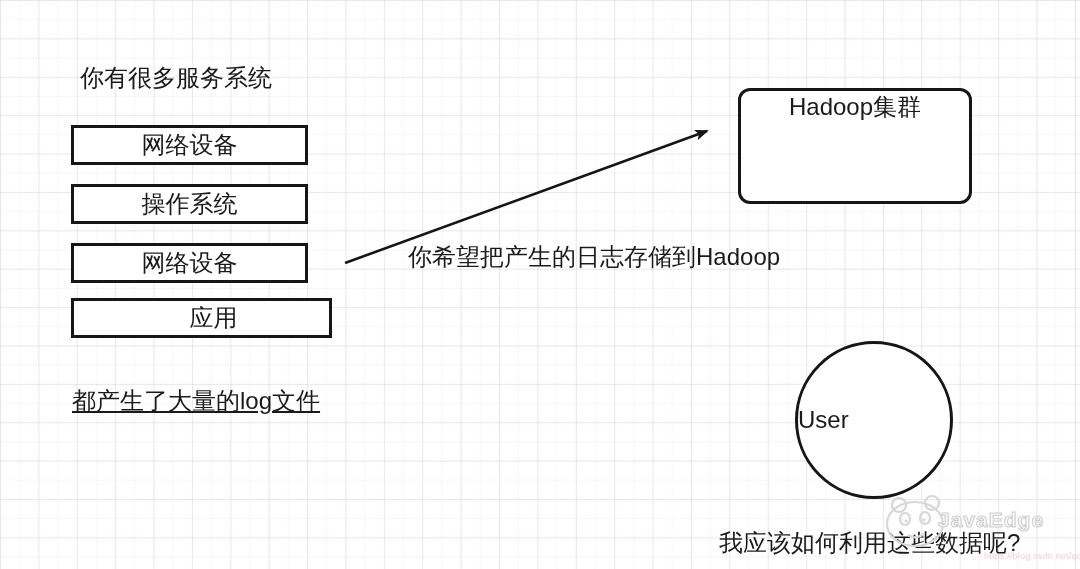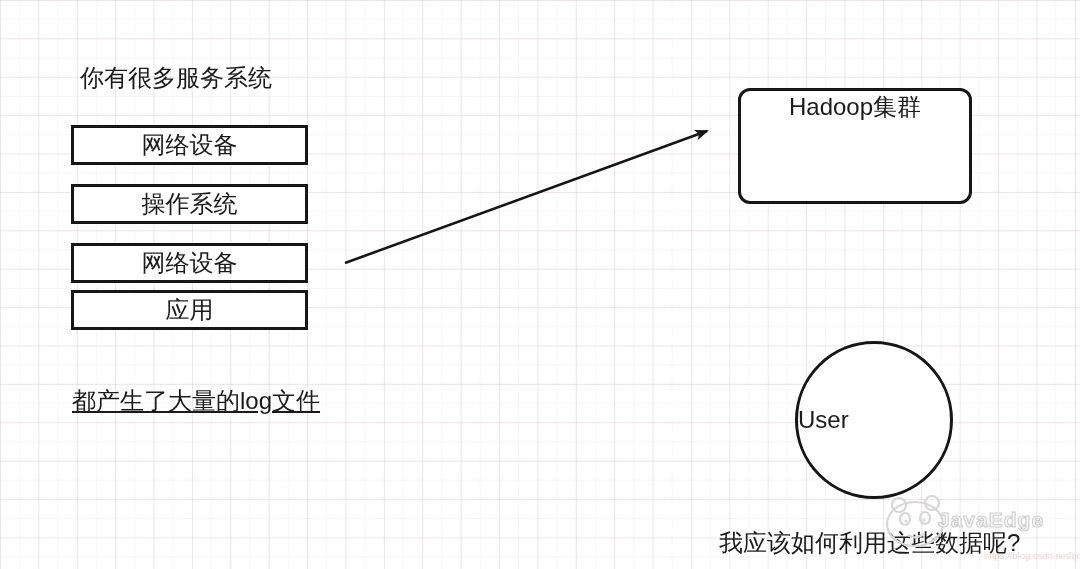--- a/index.html
+++ b/index.html
@@ -39,21 +39,21 @@
     background: #ffffff;
     display: flex;
     align-items: center;
     justify-content: center;
     font-size: 24px;
     font-weight: 500;
   }
   .box-net { top: 125px; }
   .box-os  { top: 184px; }
   .box-web { top: 243px; }
-  .box-app { top: 290px; }
+  .box-app { top: 298px; padding-left: 24px; }
 
   .rounded-node {
     position: absolute;
     left: 738px;
     top: 88px;
     width: 228px;
     height: 110px;
     border: 3px solid #161616;
     border-radius: 12px;
     background: #ffffff;
@@ -129,20 +129,21 @@
     <defs>
       <marker id="arrowhead" markerWidth="14" markerHeight="11" refX="12" refY="5.5" orient="auto" markerUnits="userSpaceOnUse">
         <path d="M0,0 L14,5.5 L0,11 L3.5,5.5 Z" fill="#161616"></path>
       </marker>
     </defs>
     <line x1="345" y1="263" x2="707" y2="131" stroke="#161616" stroke-width="2.6" marker-end="url(#arrowhead)"></line>
   </svg>
 
   <div class="note note-intro">你有很多服务系统</div>
   <div class="note note-outro">都产生了大量的log文件</div>
+  <div class="note note-arrow">你希望把产生的日志存储到Hadoop</div>
   <div class="note note-question">我应该如何利用这些数据呢?</div>
 
   <div class="src-box box-net">
     <span>网络设备</span>
   </div>
   <div class="src-box box-os">
     <span>操作系统</span>
   </div>
   <div class="src-box box-web">
     <span>网络设备</span>

